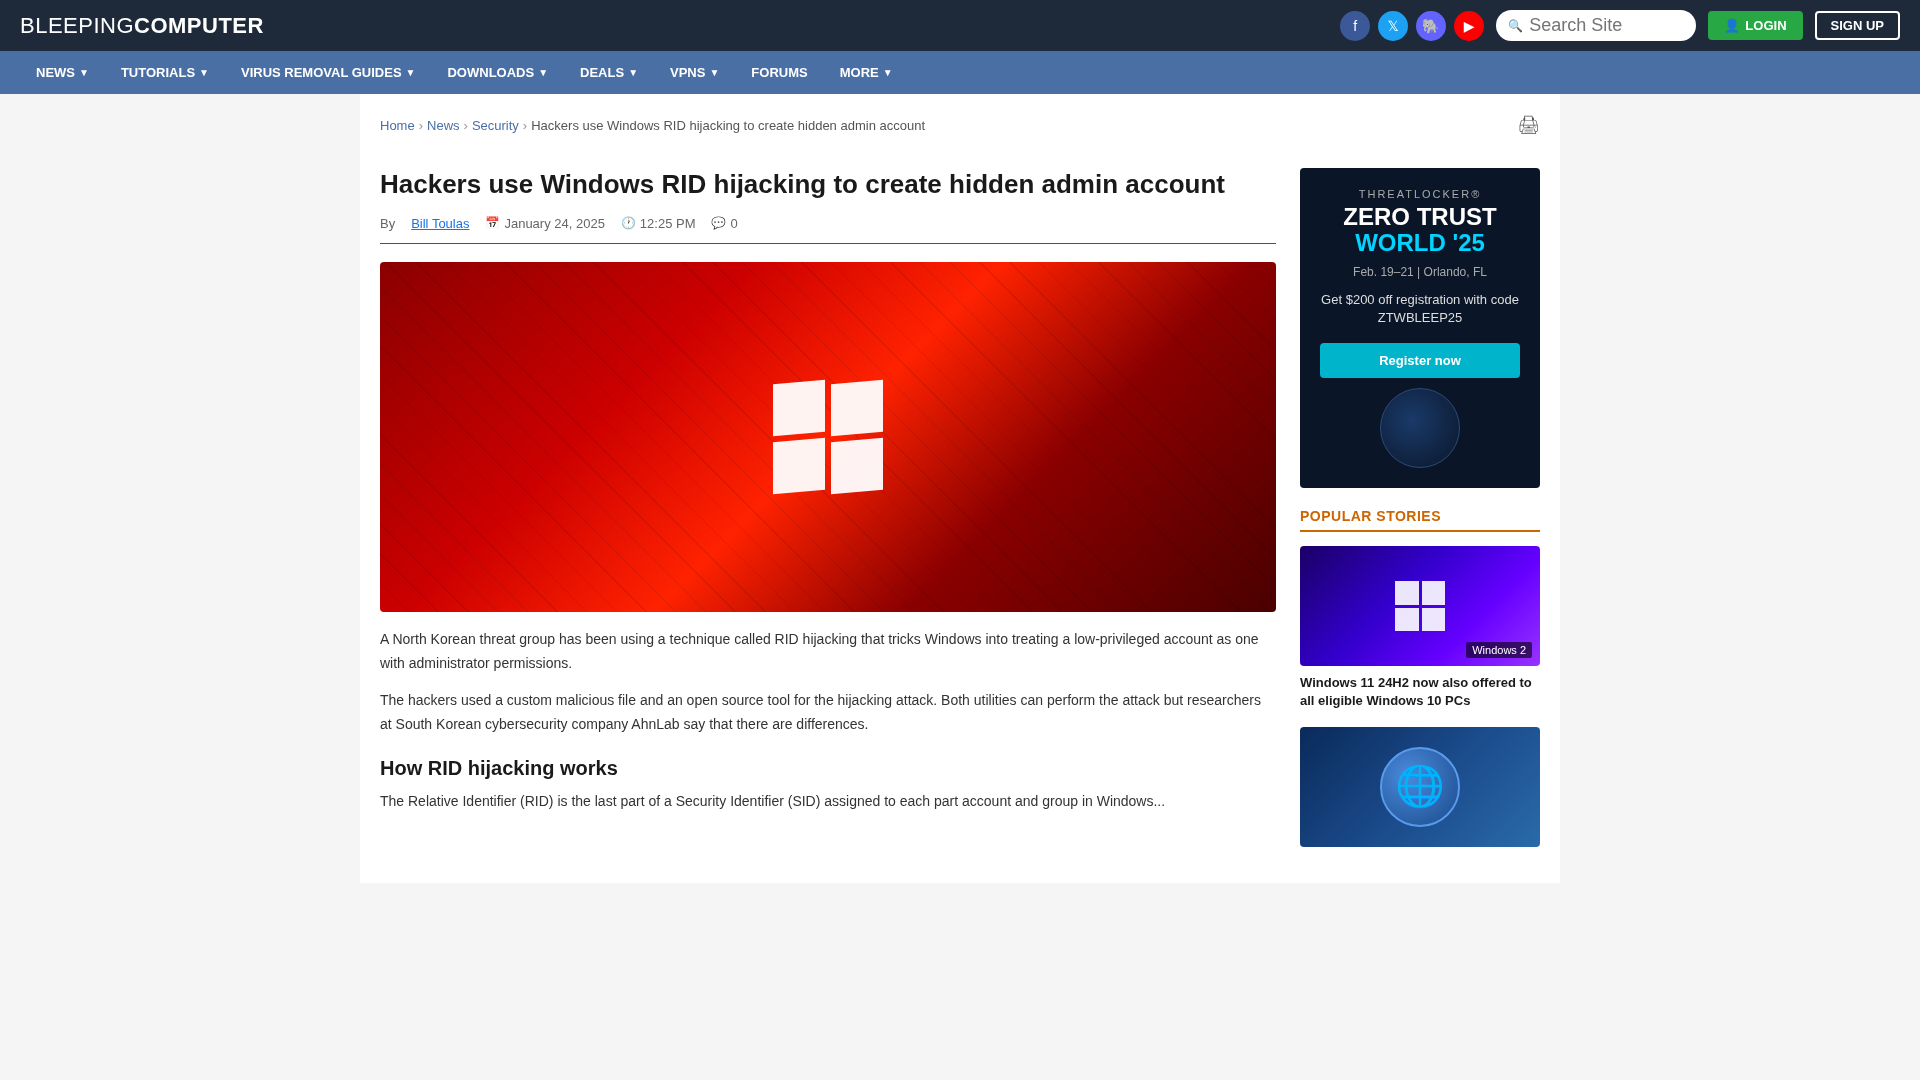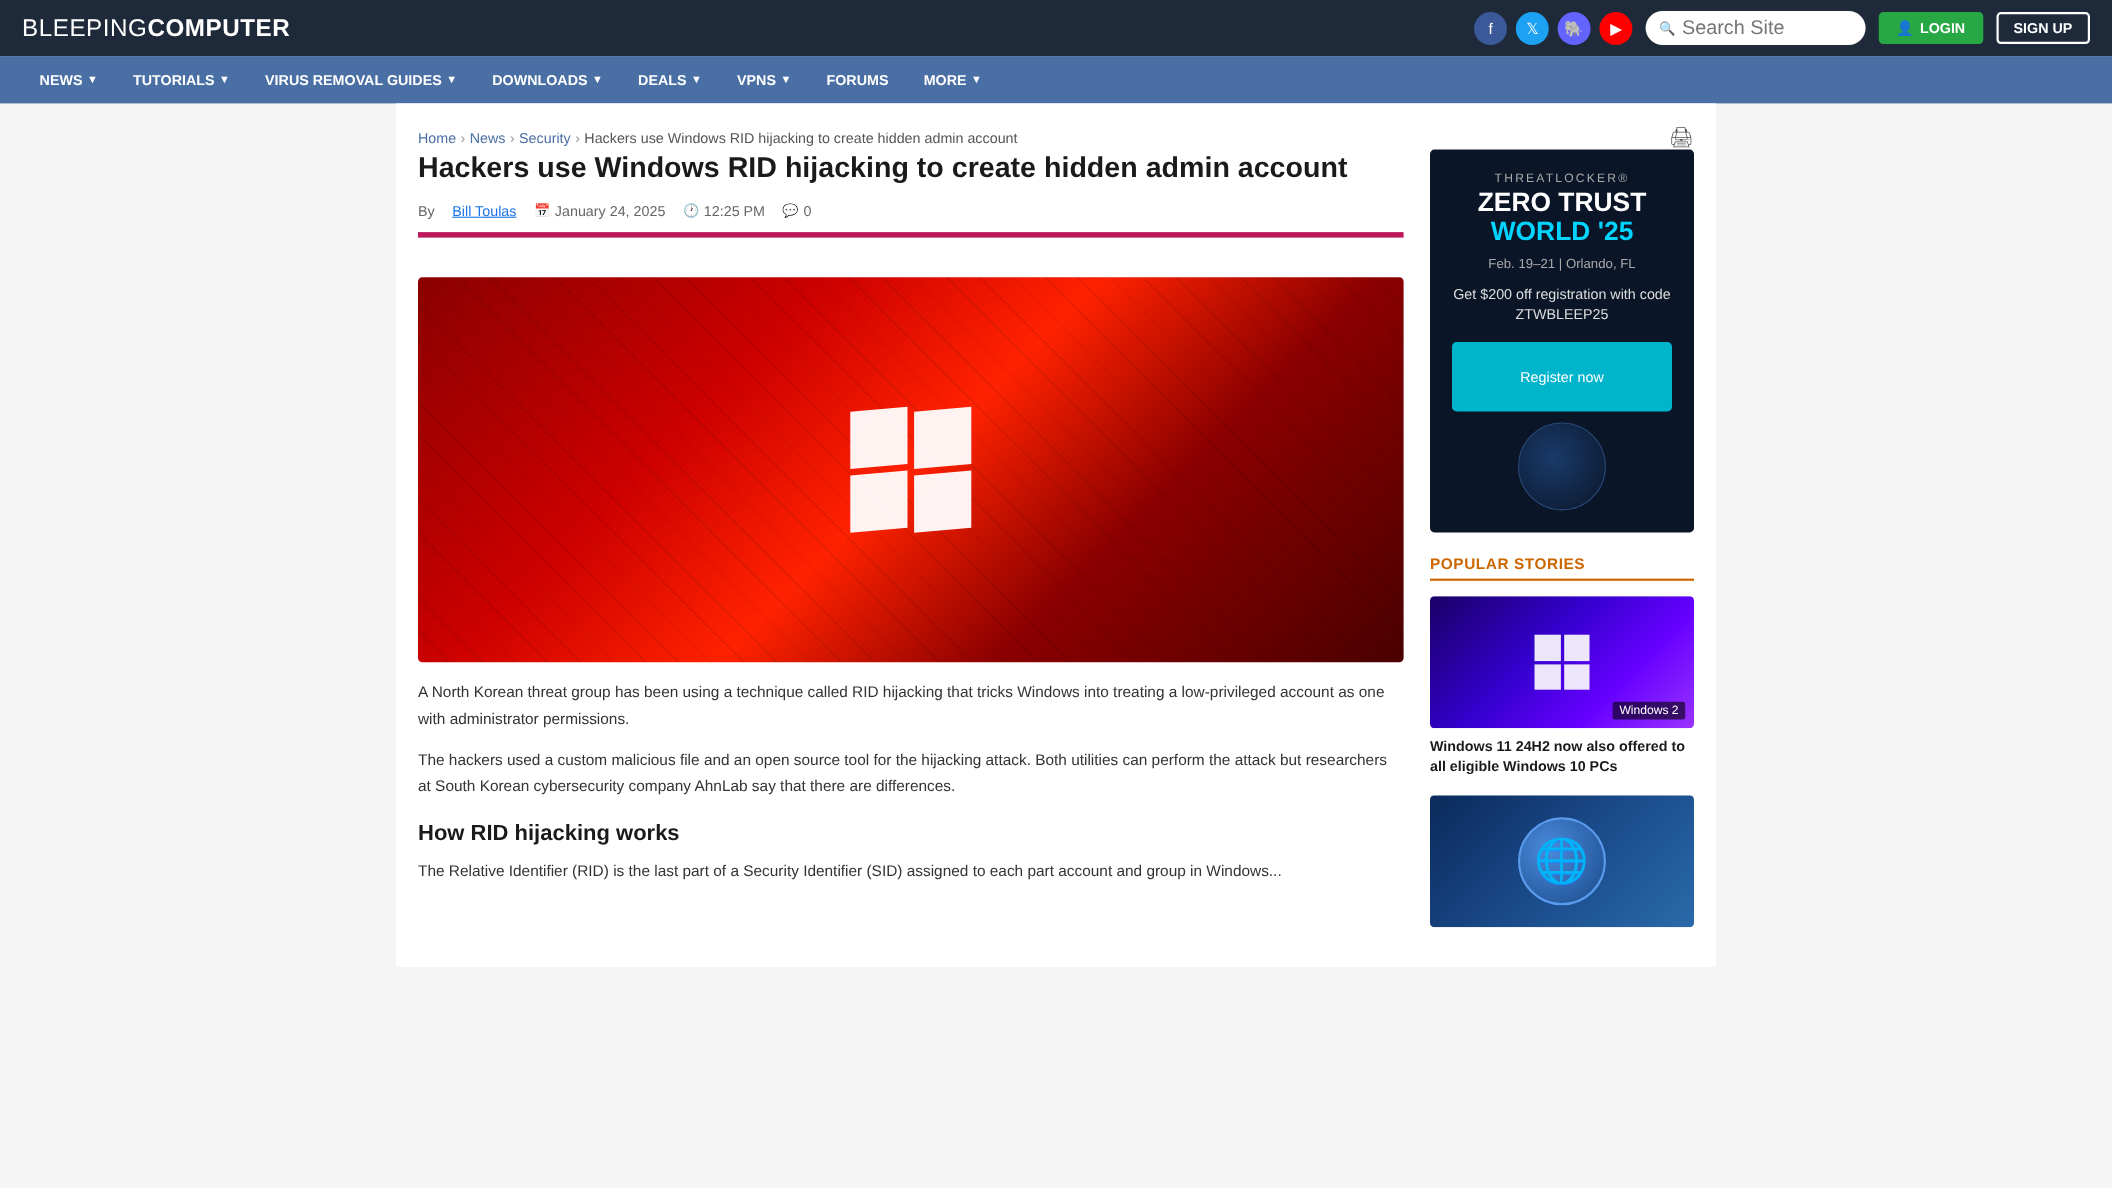--- a/index.html
+++ b/index.html
@@ -112,21 +112,21 @@
       margin: 0 auto;
       padding: 20px;
       background: white;
     }
 
     
     .breadcrumb-row {
       display: flex;
       align-items: center;
       justify-content: space-between;
-      margin-bottom: 0;
+      margin-bottom: 32px;
     }
     .breadcrumb {
       display: flex;
       align-items: center;
       gap: 4px;
       font-size: 13px;
     }
     .breadcrumb a {
       color: #4a6fa5;
       text-decoration: none;
@@ -140,24 +140,24 @@
       font-size: 26px;
       font-weight: bold;
       color: #1a1a1a;
       margin-bottom: 14px;
       line-height: 1.3;
     }
     .article-meta {
       display: flex;
       align-items: center;
       gap: 16px;
-      margin-bottom: 36px;
+      margin-bottom: 18px;
       font-size: 13px;
       color: #666;
-      border-bottom: 5px solid #be185d;
+      border-bottom: 1px solid #be185d;
       padding-bottom: 12px;
     }
     .article-meta .author { color: #1a73e8; }
     .meta-item { display: flex; align-items: center; gap: 4px; }
     .meta-icon { font-size: 12px; }
 
     
     .two-col {
       display: flex;
       gap: 24px;
@@ -219,24 +219,24 @@
     .ad-brand { font-size: 11px; color: #aaa; letter-spacing: 2px; text-transform: uppercase; margin-bottom: 4px; }
     .ad-title { font-size: 24px; font-weight: 900; line-height: 1.1; margin-bottom: 8px; }
     .ad-title .highlight { color: #00d4ff; }
     .ad-dates { font-size: 12px; color: #aaa; margin-bottom: 12px; }
     .ad-offer { font-size: 13px; color: #ddd; margin-bottom: 16px; line-height: 1.4; }
     .ad-btn {
       background: #00b4cc;
       color: white;
       border: none;
       border-radius: 4px;
-      padding: 24px 20px;
+      padding: 10px 20px;
       cursor: pointer;
       font-size: 13px;
-      font-weight: normal;
+      font-weight: bold;
       width: 100%;
     }
     .globe-decoration {
       width: 80px;
       height: 80px;
       background: radial-gradient(circle at 40% 40%, #1a3a6a, #0a1628);
       border-radius: 50%;
       margin: 10px auto 0;
       border: 1px solid #2a4a7a;
     }

